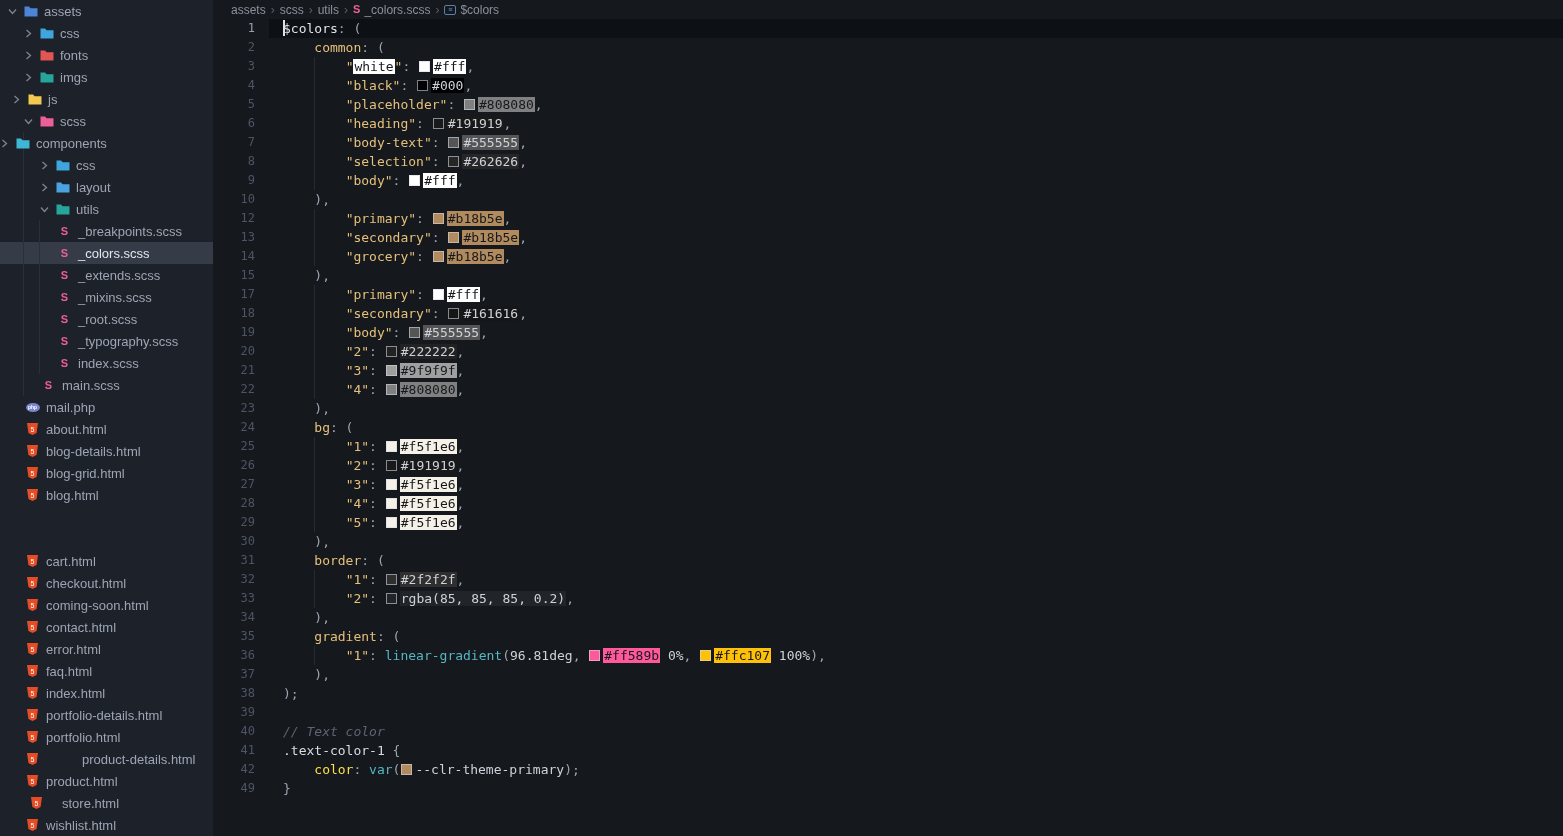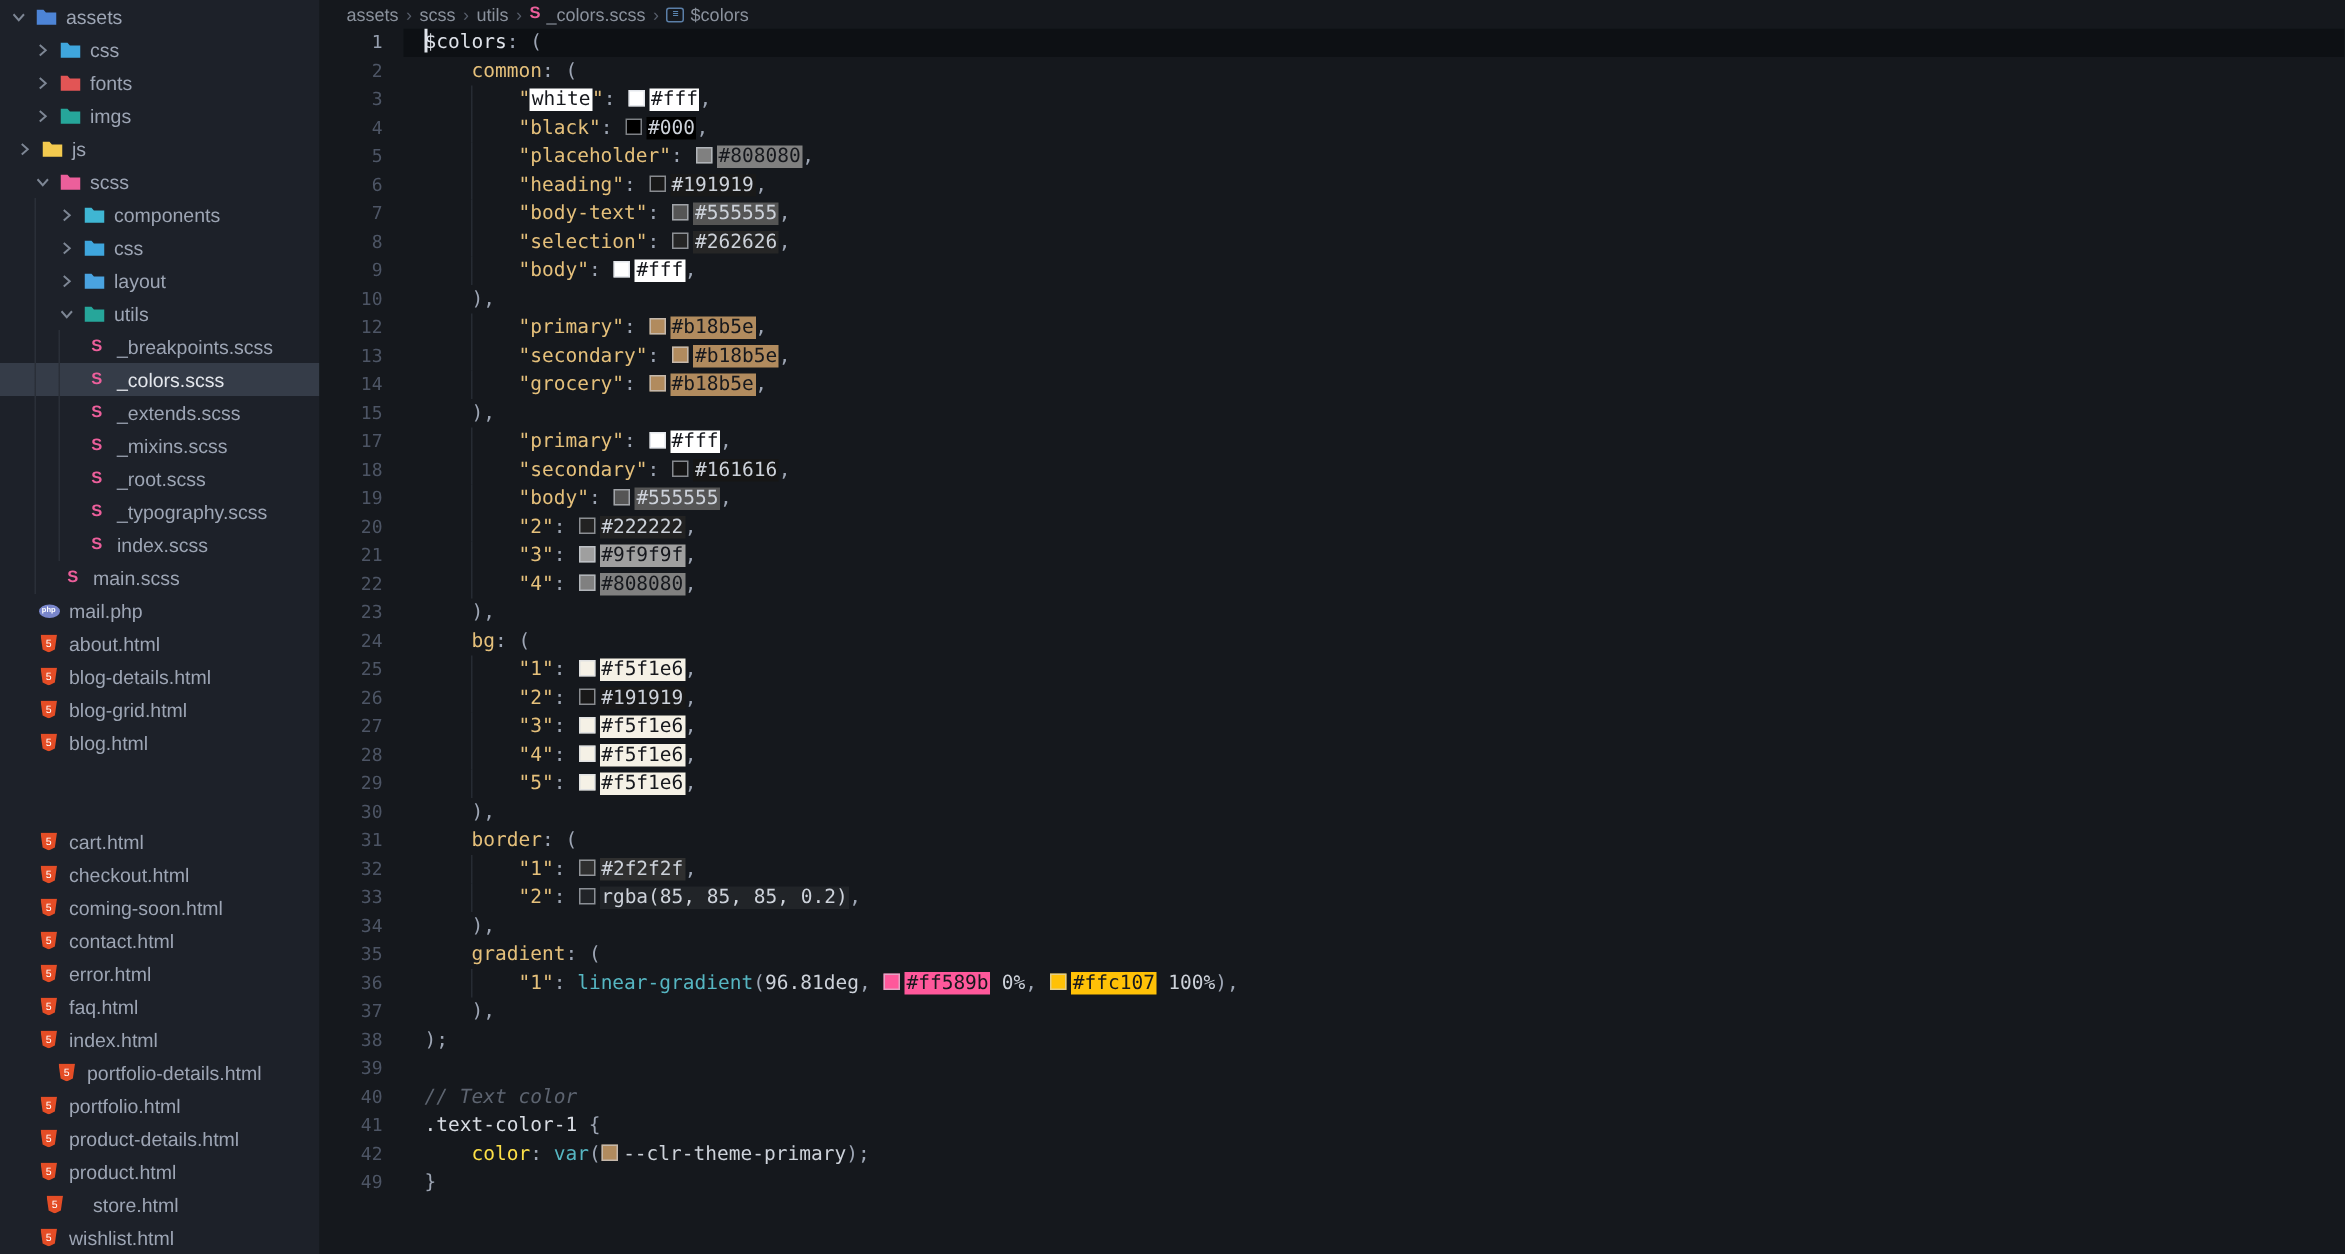--- a/index.html
+++ b/index.html
@@ -152,54 +152,54 @@
             <path d="M2.5 1 L6.5 4.5 L2.5 8" fill="none" stroke="currentColor" stroke-width="1.3"></path>
           </svg>
         </span>
         <span class="ticon">
           <svg width="14" height="11" viewBox="0 0 14 11">
             <path d="M0.5 0.5 L5 0.5 L6.6 2.3 L13.5 2.3 L13.5 10.5 L0.5 10.5 Z" fill="#ec5f9b"></path>
           </svg>
         </span>
         <span class="tlabel">scss</span>
       </div>
+      <div class="tree-row" style="background-image: linear-gradient(rgb(42, 47, 56), rgb(42, 47, 56)); background-repeat: no-repeat; background-position: 23px 0px; background-size: 1px 22px;">
+        <span class="chev">
+          <svg width="9" height="9" viewBox="0 0 9 9">
+            <path d="M2.5 1 L6.5 4.5 L2.5 8" fill="none" stroke="currentColor" stroke-width="1.3"></path>
+          </svg>
+        </span>
+        <span class="ticon">
+          <svg width="14" height="11" viewBox="0 0 14 11">
+            <path d="M0.5 0.5 L5 0.5 L6.6 2.3 L13.5 2.3 L13.5 10.5 L0.5 10.5 Z" fill="#3fb6d3"></path>
+          </svg>
+        </span>
+        <span class="tlabel">components</span>
+      </div>
       <div class="tree-row" style="padding-left: 40px; background-image: linear-gradient(rgb(42, 47, 56), rgb(42, 47, 56)); background-repeat: no-repeat; background-position: 23px 0px; background-size: 1px 22px;">
         <span class="chev">
           <svg width="9" height="9" viewBox="0 0 9 9">
             <path d="M2.5 1 L6.5 4.5 L2.5 8" fill="none" stroke="currentColor" stroke-width="1.3"></path>
           </svg>
         </span>
         <span class="ticon">
           <svg width="14" height="11" viewBox="0 0 14 11">
-            <path d="M0.5 0.5 L5 0.5 L6.6 2.3 L13.5 2.3 L13.5 10.5 L0.5 10.5 Z" fill="#3fb6d3"></path>
-          </svg>
-        </span>
-        <span class="tlabel">components</span>
+            <path d="M0.5 0.5 L5 0.5 L6.6 2.3 L13.5 2.3 L13.5 10.5 L0.5 10.5 Z" fill="#3fa6dd"></path>
+          </svg>
+        </span>
+        <span class="tlabel">css</span>
       </div>
       <div class="tree-row" style="padding-left: 40px; background-image: linear-gradient(rgb(42, 47, 56), rgb(42, 47, 56)); background-repeat: no-repeat; background-position: 23px 0px; background-size: 1px 22px;">
         <span class="chev">
           <svg width="9" height="9" viewBox="0 0 9 9">
             <path d="M2.5 1 L6.5 4.5 L2.5 8" fill="none" stroke="currentColor" stroke-width="1.3"></path>
           </svg>
         </span>
         <span class="ticon">
           <svg width="14" height="11" viewBox="0 0 14 11">
-            <path d="M0.5 0.5 L5 0.5 L6.6 2.3 L13.5 2.3 L13.5 10.5 L0.5 10.5 Z" fill="#3fa6dd"></path>
-          </svg>
-        </span>
-        <span class="tlabel">css</span>
-      </div>
-      <div class="tree-row" style="padding-left: 40px; background-image: linear-gradient(rgb(42, 47, 56), rgb(42, 47, 56)); background-repeat: no-repeat; background-position: 23px 0px; background-size: 1px 22px;">
-        <span class="chev">
-          <svg width="9" height="9" viewBox="0 0 9 9">
-            <path d="M2.5 1 L6.5 4.5 L2.5 8" fill="none" stroke="currentColor" stroke-width="1.3"></path>
-          </svg>
-        </span>
-        <span class="ticon">
-          <svg width="14" height="11" viewBox="0 0 14 11">
             <path d="M0.5 0.5 L5 0.5 L6.6 2.3 L13.5 2.3 L13.5 10.5 L0.5 10.5 Z" fill="#4aa3e0"></path>
           </svg>
         </span>
         <span class="tlabel">layout</span>
       </div>
       <div class="tree-row" style="padding-left: 40px; background-image: linear-gradient(rgb(42, 47, 56), rgb(42, 47, 56)); background-repeat: no-repeat; background-position: 23px 0px; background-size: 1px 22px;">
         <span class="chev open">
           <svg width="9" height="9" viewBox="0 0 9 9">
             <path d="M2.5 1 L6.5 4.5 L2.5 8" fill="none" stroke="currentColor" stroke-width="1.3"></path>
           </svg>
@@ -348,37 +348,37 @@
         <span class="tlabel">faq.html</span>
       </div>
       <div class="tree-row" style="padding-left: 24px;">
         <span class="ticon">
           <span class="ic-html">
             <i>5</i>
           </span>
         </span>
         <span class="tlabel">index.html</span>
       </div>
-      <div class="tree-row" style="padding-left: 36px;">
+      <div class="tree-row" style="padding-left: 24px;">
         <span class="ticon">
           <span class="ic-html">
             <i>5</i>
           </span>
         </span>
         <span class="tlabel">portfolio-details.html</span>
       </div>
       <div class="tree-row" style="padding-left: 24px;">
         <span class="ticon">
           <span class="ic-html">
             <i>5</i>
           </span>
         </span>
         <span class="tlabel">portfolio.html</span>
       </div>
-      <div class="tree-row" style="padding-left: 24px;">
+      <div class="tree-row" style="padding-left: 24px; gap: 36px;">
         <span class="ticon">
           <span class="ic-html">
             <i>5</i>
           </span>
         </span>
         <span class="tlabel">product-details.html</span>
       </div>
       <div class="tree-row" style="padding-left: 24px;">
         <span class="ticon">
           <span class="ic-html">

